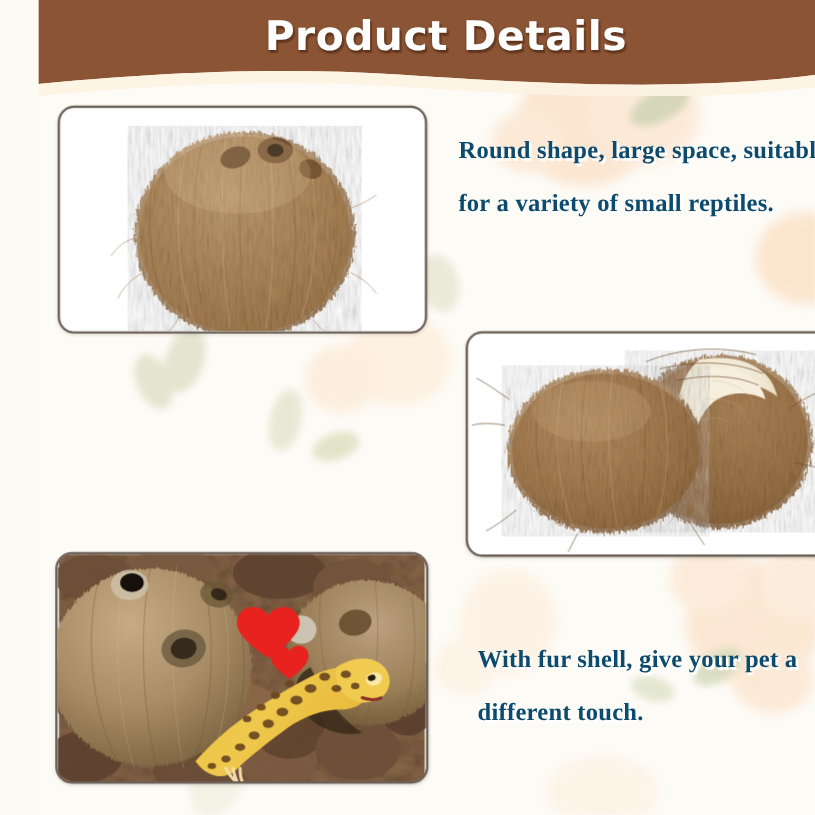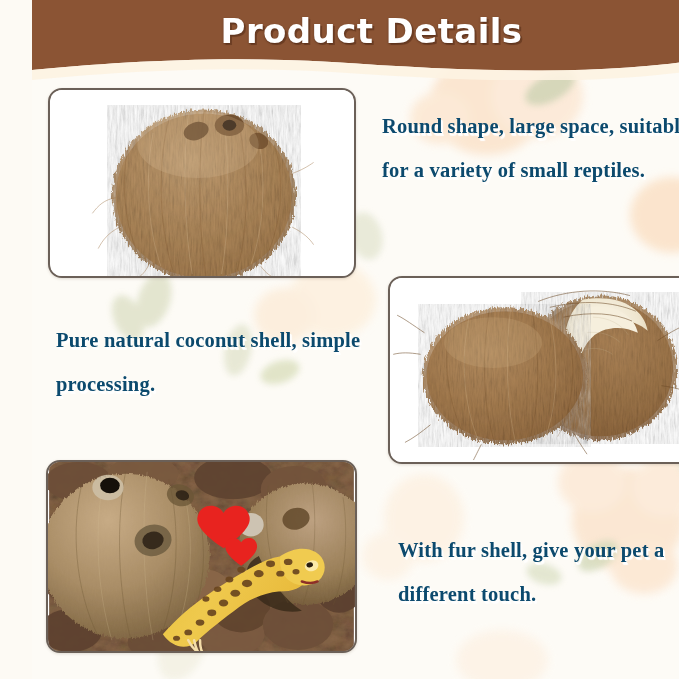--- a/index.html
+++ b/index.html
@@ -403,16 +403,15 @@
           <ellipse cx="160" cy="140" rx="3.6" ry="2.8"></ellipse>
           <ellipse cx="130" cy="180" rx="3.6" ry="2.6"></ellipse>
         </g>
 
         <path d="M142,182 C146,190 150,194 156,196 M148,182 C150,192 152,196 156,198 M154,182 C154,192 156,196 160,198" stroke="#f4ddaa" stroke-width="2.6" fill="none" stroke-linecap="round"></path>
       </g>
     </svg>
   </div>
 
   <div class="caption" id="caption-round-shape">Round shape, large space, suitable for a variety of small reptiles.</div>
-  <div class="caption" id="caption-pure-natural">Pure natural coconut shell, simple processing.</div>
   <div class="caption" id="caption-fur-shell">With fur shell, give your pet a different touch.</div>
 
 </div>
 
 </body></html>

